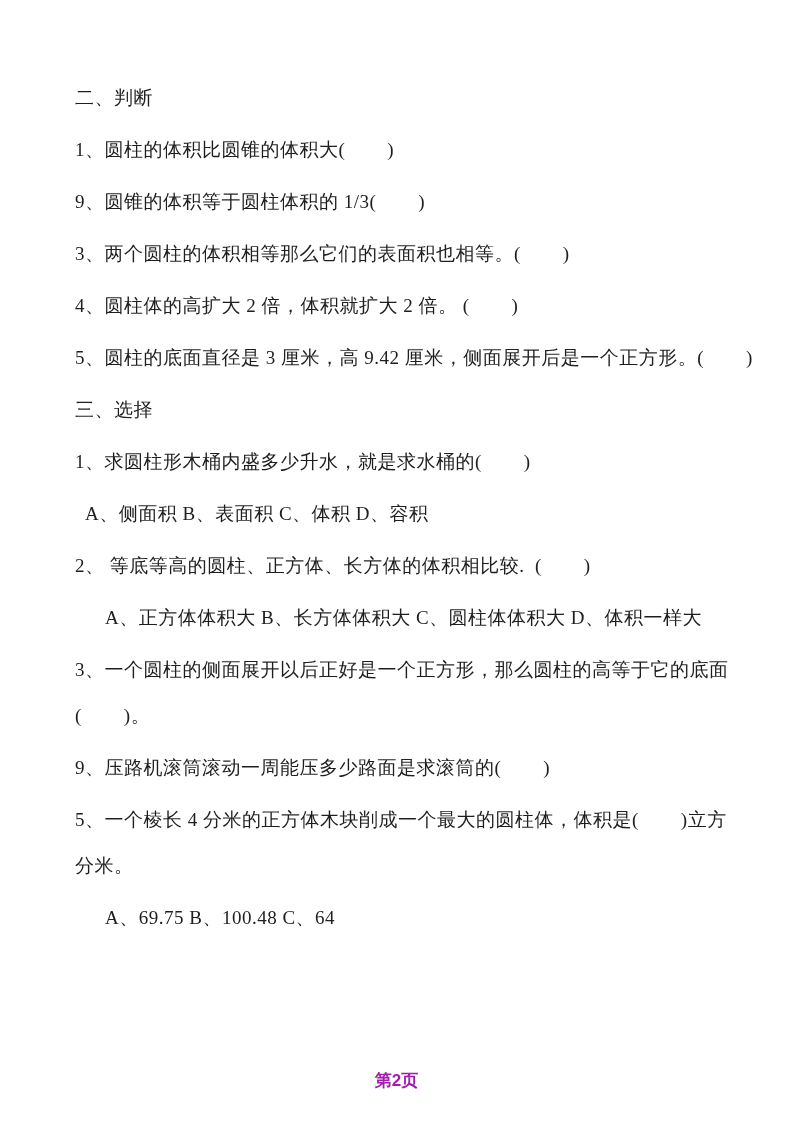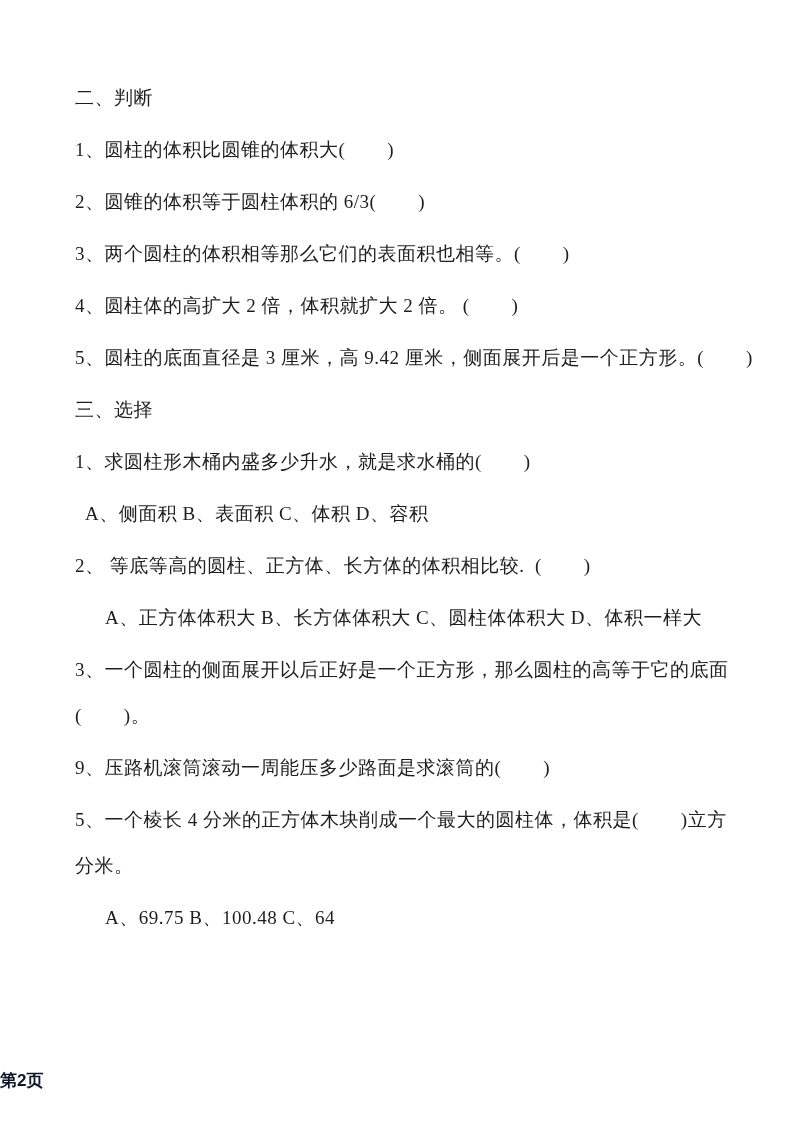--- a/index.html
+++ b/index.html
@@ -10,35 +10,35 @@
   }
   .content{padding:72px 36px 0 75px;}
   .line{
     font-size:19px;line-height:52px;white-space:pre;
     letter-spacing:0.5px;
   }
   .cont{margin-top:-6px;}
   .opt-1{padding-left:10px;}
   .opt-2{padding-left:30px;}
   .footer{
-    position:absolute;top:1069px;left:0;width:100%;
+    position:absolute;top:1069px;left:0;width:100%;text-align:center;
     font-family:"Liberation Sans","DejaVu Sans",sans-serif;
-    font-size:17px;font-weight:600;color:#0f172a;
+    font-size:17px;font-weight:600;color:#a21caf;
   }
 </style>
 </head>
 <body>
 
 <div class="page">
   <div class="content">
 
     <div class="line">二、判断</div>
 
     <div class="line">1、圆柱的体积比圆锥的体积大(        )</div>
-    <div class="line">2、圆锥的体积等于圆柱体积的 6/3(        )</div>
+    <div class="line">9、圆锥的体积等于圆柱体积的 1/3(        )</div>
     <div class="line">3、两个圆柱的体积相等那么它们的表面积也相等。(        )</div>
     <div class="line">4、圆柱体的高扩大 2 倍，体积就扩大 2 倍。 (        )</div>
     <div class="line">5、圆柱的底面直径是 3 厘米，高 9.42 厘米，侧面展开后是一个正方形。(        )</div>
 
     <div class="line">三、选择</div>
 
     <div class="line">1、求圆柱形木桶内盛多少升水，就是求水桶的(        )</div>
     <div class="line opt-1">A、侧面积 B、表面积 C、体积 D、容积</div>
 
     <div class="line">2、 等底等高的圆柱、正方体、长方体的体积相比较.  (        )</div>

